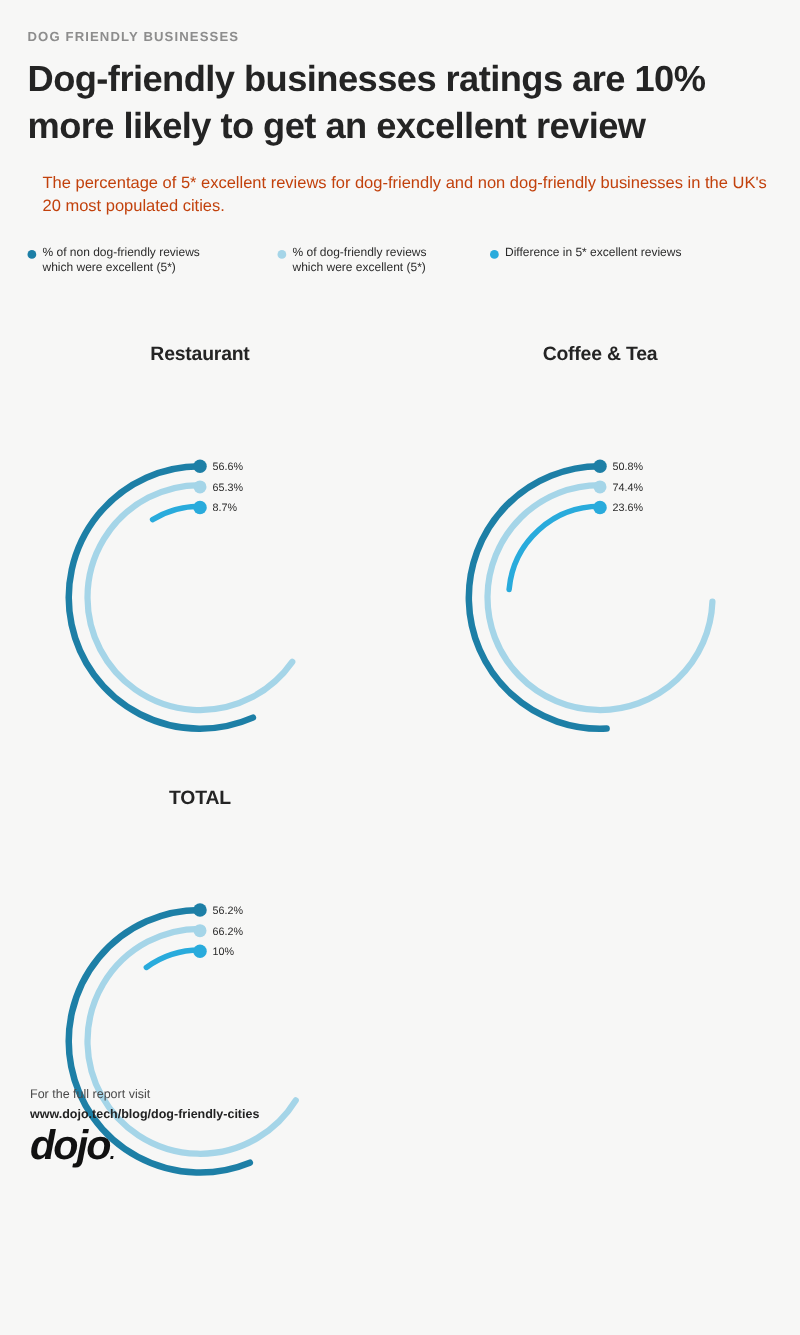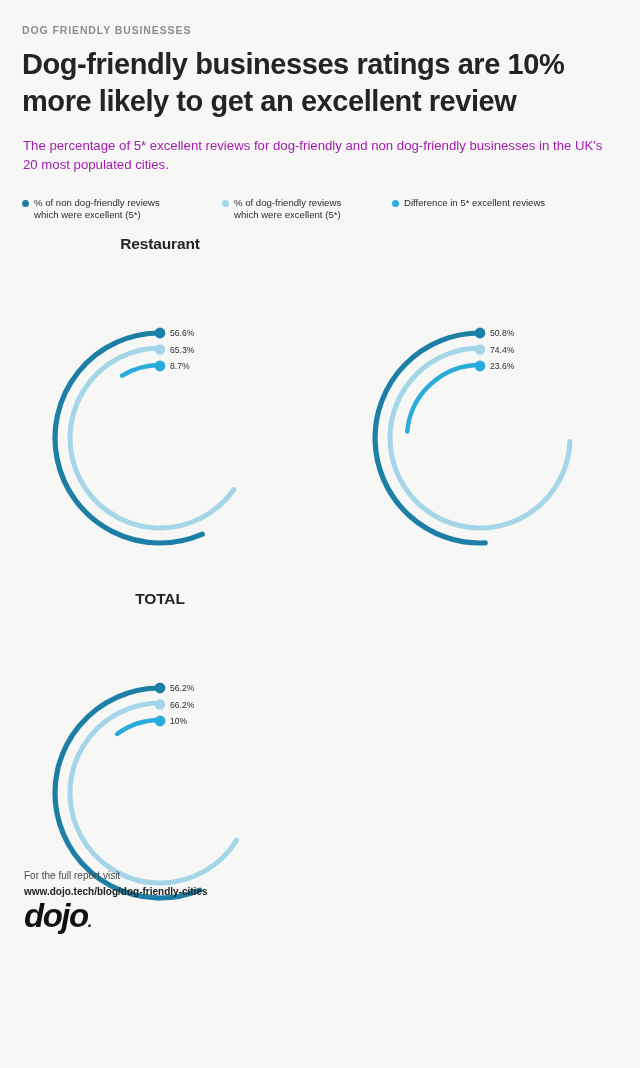--- a/index.html
+++ b/index.html
@@ -39,24 +39,24 @@
   .headline {
     font-size: 29px;
     line-height: 1.26;
     font-weight: bold;
     letter-spacing: -0.015em;
     color: #242424;
     margin: 0;
     max-width: 600px;
   }
   .subhead {
-    margin: 18px 0 0 1px;
+    margin: 18px 0 0 12px;
     font-size: 13.2px;
     line-height: 1.42;
-    color: #a21caf;
+    color: #c2410c;
     max-width: 585px;
   }
 
   
   .legend {
     display: flex;
     align-items: flex-start;
     padding: 22px 22px 0 22px;
     gap: 0;
   }
@@ -84,20 +84,21 @@
 
   
   .charts {
     display: grid;
     grid-template-columns: 320px 320px;
     grid-template-rows: 355px 355px;
     margin-top: 10px;
   }
   .chart-cell {
     position: relative;
+    margin-top: 40px;
   }
   .chart-title {
     text-align: center;
     font-size: 15.5px;
     font-weight: bold;
     color: #242424;
     margin: 0;
     padding-top: 4px;
     letter-spacing: -0.01em;
   }
@@ -188,20 +189,21 @@
             <path d="M 160.00 85.00 A 90 90 0 1 0 233.80 226.52" fill="none" stroke="#a5d5e8" stroke-width="5" stroke-linecap="round"></path>
             <circle cx="160" cy="86.5" r="5.2" fill="#a5d5e8"></circle>
             <text x="170" y="89.7" class="value-label">65.3%</text>
             <path d="M 160.00 102.00 A 73 73 0 0 0 122.05 112.64" fill="none" stroke="#29abdc" stroke-width="4.4" stroke-linecap="round"></path>
             <circle cx="160" cy="103" r="5.4" fill="#29abdc"></circle>
             <text x="170" y="106.2" class="value-label">8.7%</text>
           </svg>
         </div>
     </div>
     <div class="chart-cell">
+      <div class="chart-title">Coffee &amp; Tea</div>
       <div class="chart-svg-wrap">
           <svg width="320" height="320" viewBox="0 0 320 320">
             <path d="M 160.00 70.00 A 105 105 0 1 0 165.28 279.87" fill="none" stroke="#1d7fa6" stroke-width="5.2" stroke-linecap="round"></path>
             <circle cx="160" cy="70" r="5.4" fill="#1d7fa6"></circle>
             <text x="170" y="73.2" class="value-label">50.8%</text>
             <path d="M 160.00 85.00 A 90 90 0 1 0 249.94 178.39" fill="none" stroke="#a5d5e8" stroke-width="5" stroke-linecap="round"></path>
             <circle cx="160" cy="86.5" r="5.2" fill="#a5d5e8"></circle>
             <text x="170" y="89.7" class="value-label">74.4%</text>
             <path d="M 160.00 102.00 A 73 73 0 0 0 87.28 168.59" fill="none" stroke="#29abdc" stroke-width="4.4" stroke-linecap="round"></path>
             <circle cx="160" cy="103" r="5.4" fill="#29abdc"></circle>

